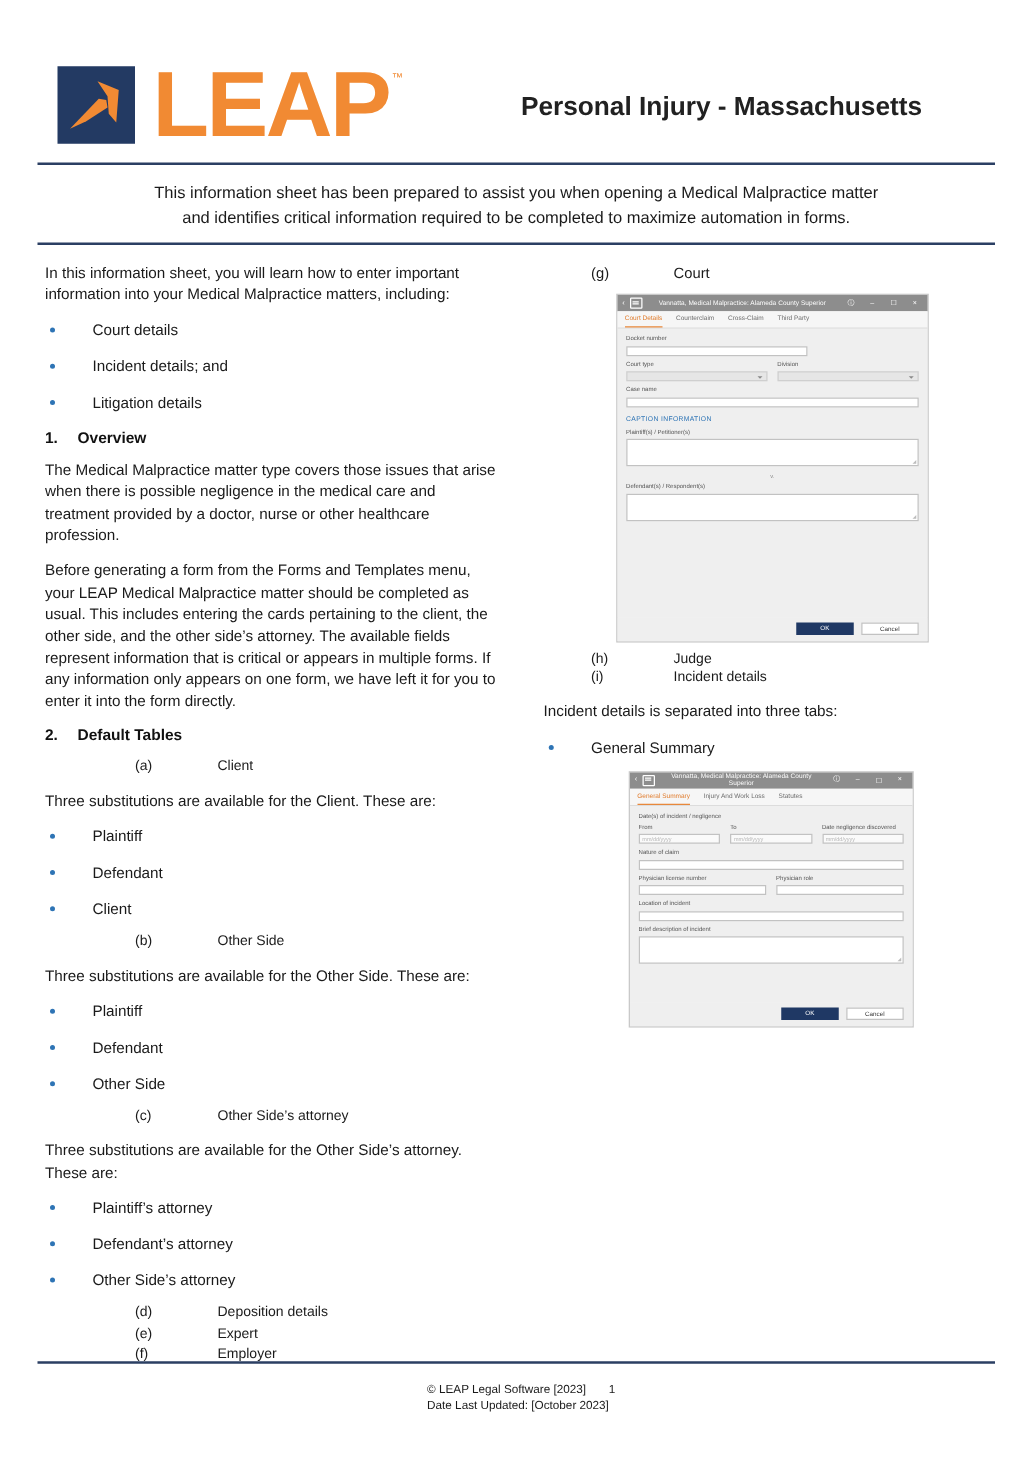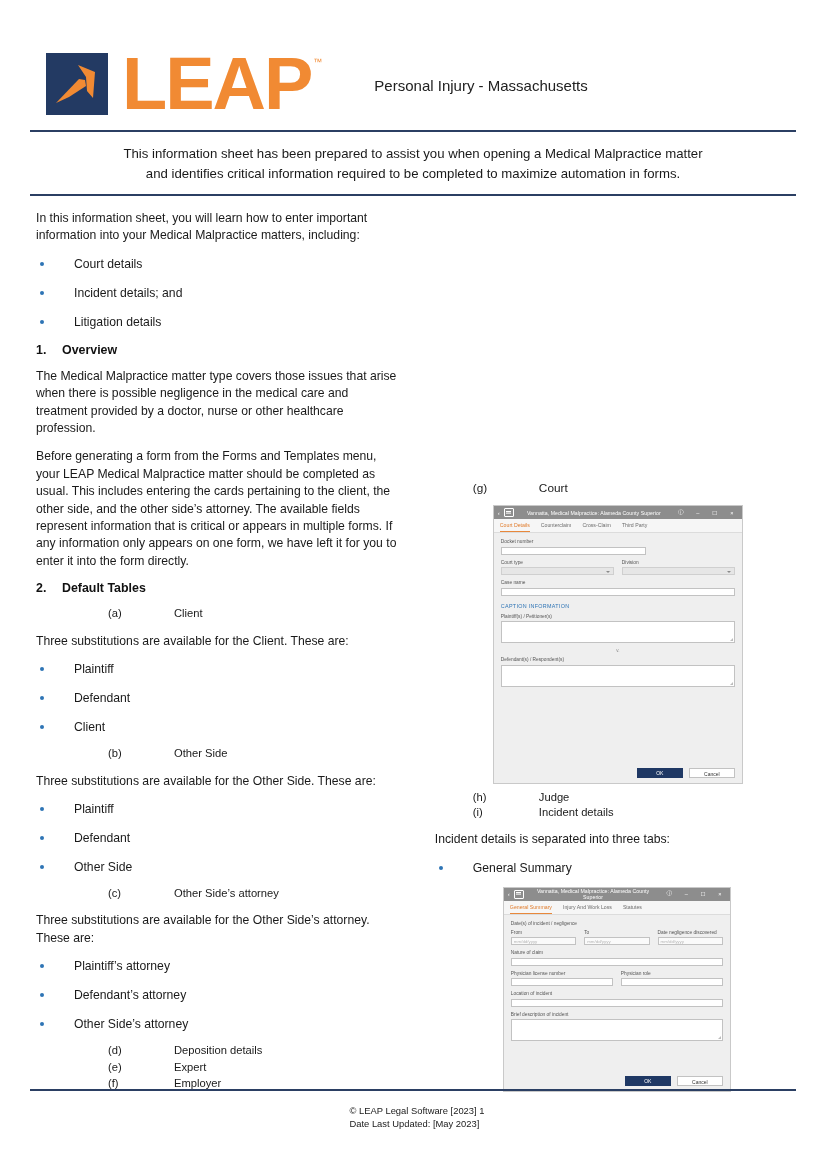--- a/index.html
+++ b/index.html
@@ -26,39 +26,39 @@
   .logo-word{
     margin-left:14px;display:flex;align-items:flex-start;
   }
   .logo-word .wtxt{
     font-family:"Liberation Sans", sans-serif;
     font-weight:bold;font-size:74px;line-height:62px;
     letter-spacing:-2px;color:#f18a33;
   }
   .logo-tm{font-size:9px;color:#f18a33;margin-top:4px;margin-left:2px;}
   .header-title{
-    flex:1 1 auto;text-align:left;
-    font-size:15px;line-height:29px;color:#212121;
-    font-weight:normal;padding-left:10px;padding-right:18px;
+    flex:1 1 auto;text-align:center;
+    font-size:21px;line-height:29px;color:#212121;
+    font-weight:bold;padding-left:10px;padding-right:18px;
     padding-top:2px;
   }
 
   
   .rule{height:2px;background:#2b3f63;margin:0 30px;}
 
   
   .intro{
     text-align:center;font-size:13.2px;line-height:20px;
     color:#1a1a1a;padding:12px 72px 10px 72px;
   }
 
   
   .columns{
     display:flex;padding:14px 30px 0 36px;gap:18px;
-    align-items:flex-end;
+    align-items:flex-start;
   }
   .col{width:384px;}
   .col.right{width:378px;padding-left:14px;}
 
   p.t{font-size:12.2px;line-height:17.4px;margin:0 0 11px 0;color:#1a1a1a;}
 
   .bullets{margin:0 0 10px 0;padding:0;list-style:none;}
   .bullets li{
     position:relative;font-size:12.2px;line-height:17px;
     padding-left:38px;margin-bottom:12px;color:#1a1a1a;
@@ -447,18 +447,18 @@
         </div>
       </div>
 
     </div>
   </div>
 
   <div class="footer-rule"></div>
   <div class="footer">
     <div class="left">
       <span>© LEAP Legal Software [2023]</span>
-      <span>Date Last Updated: [May 2023]</span>
+      <span>Date Last Updated: [October 2023]</span>
     </div>
     <div class="pageno">1</div>
   </div>
 
 </div>
 
 </body></html>

